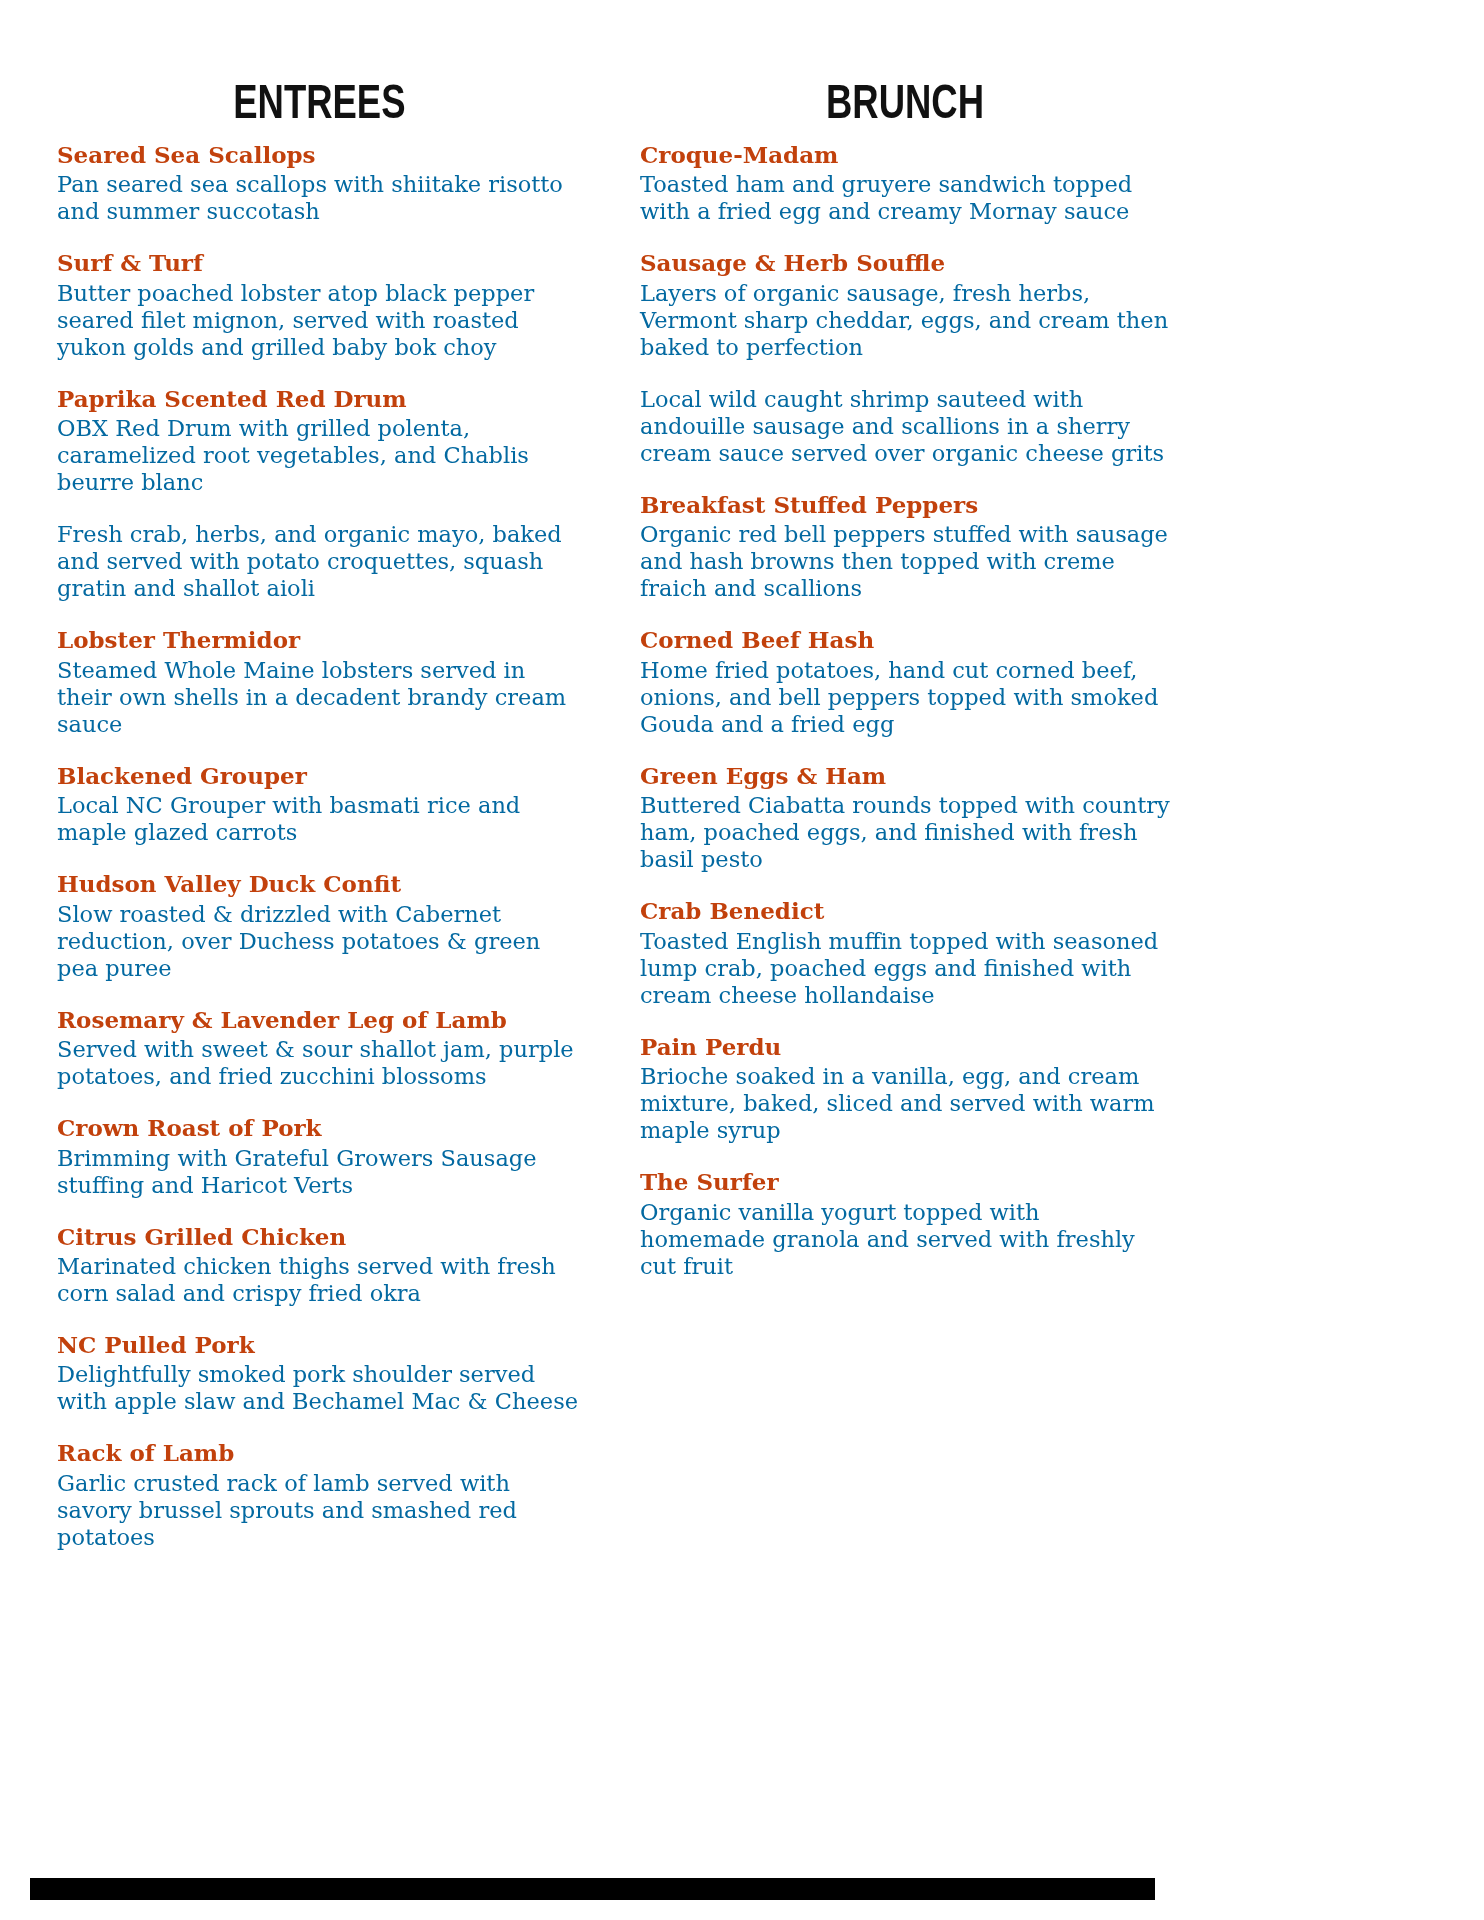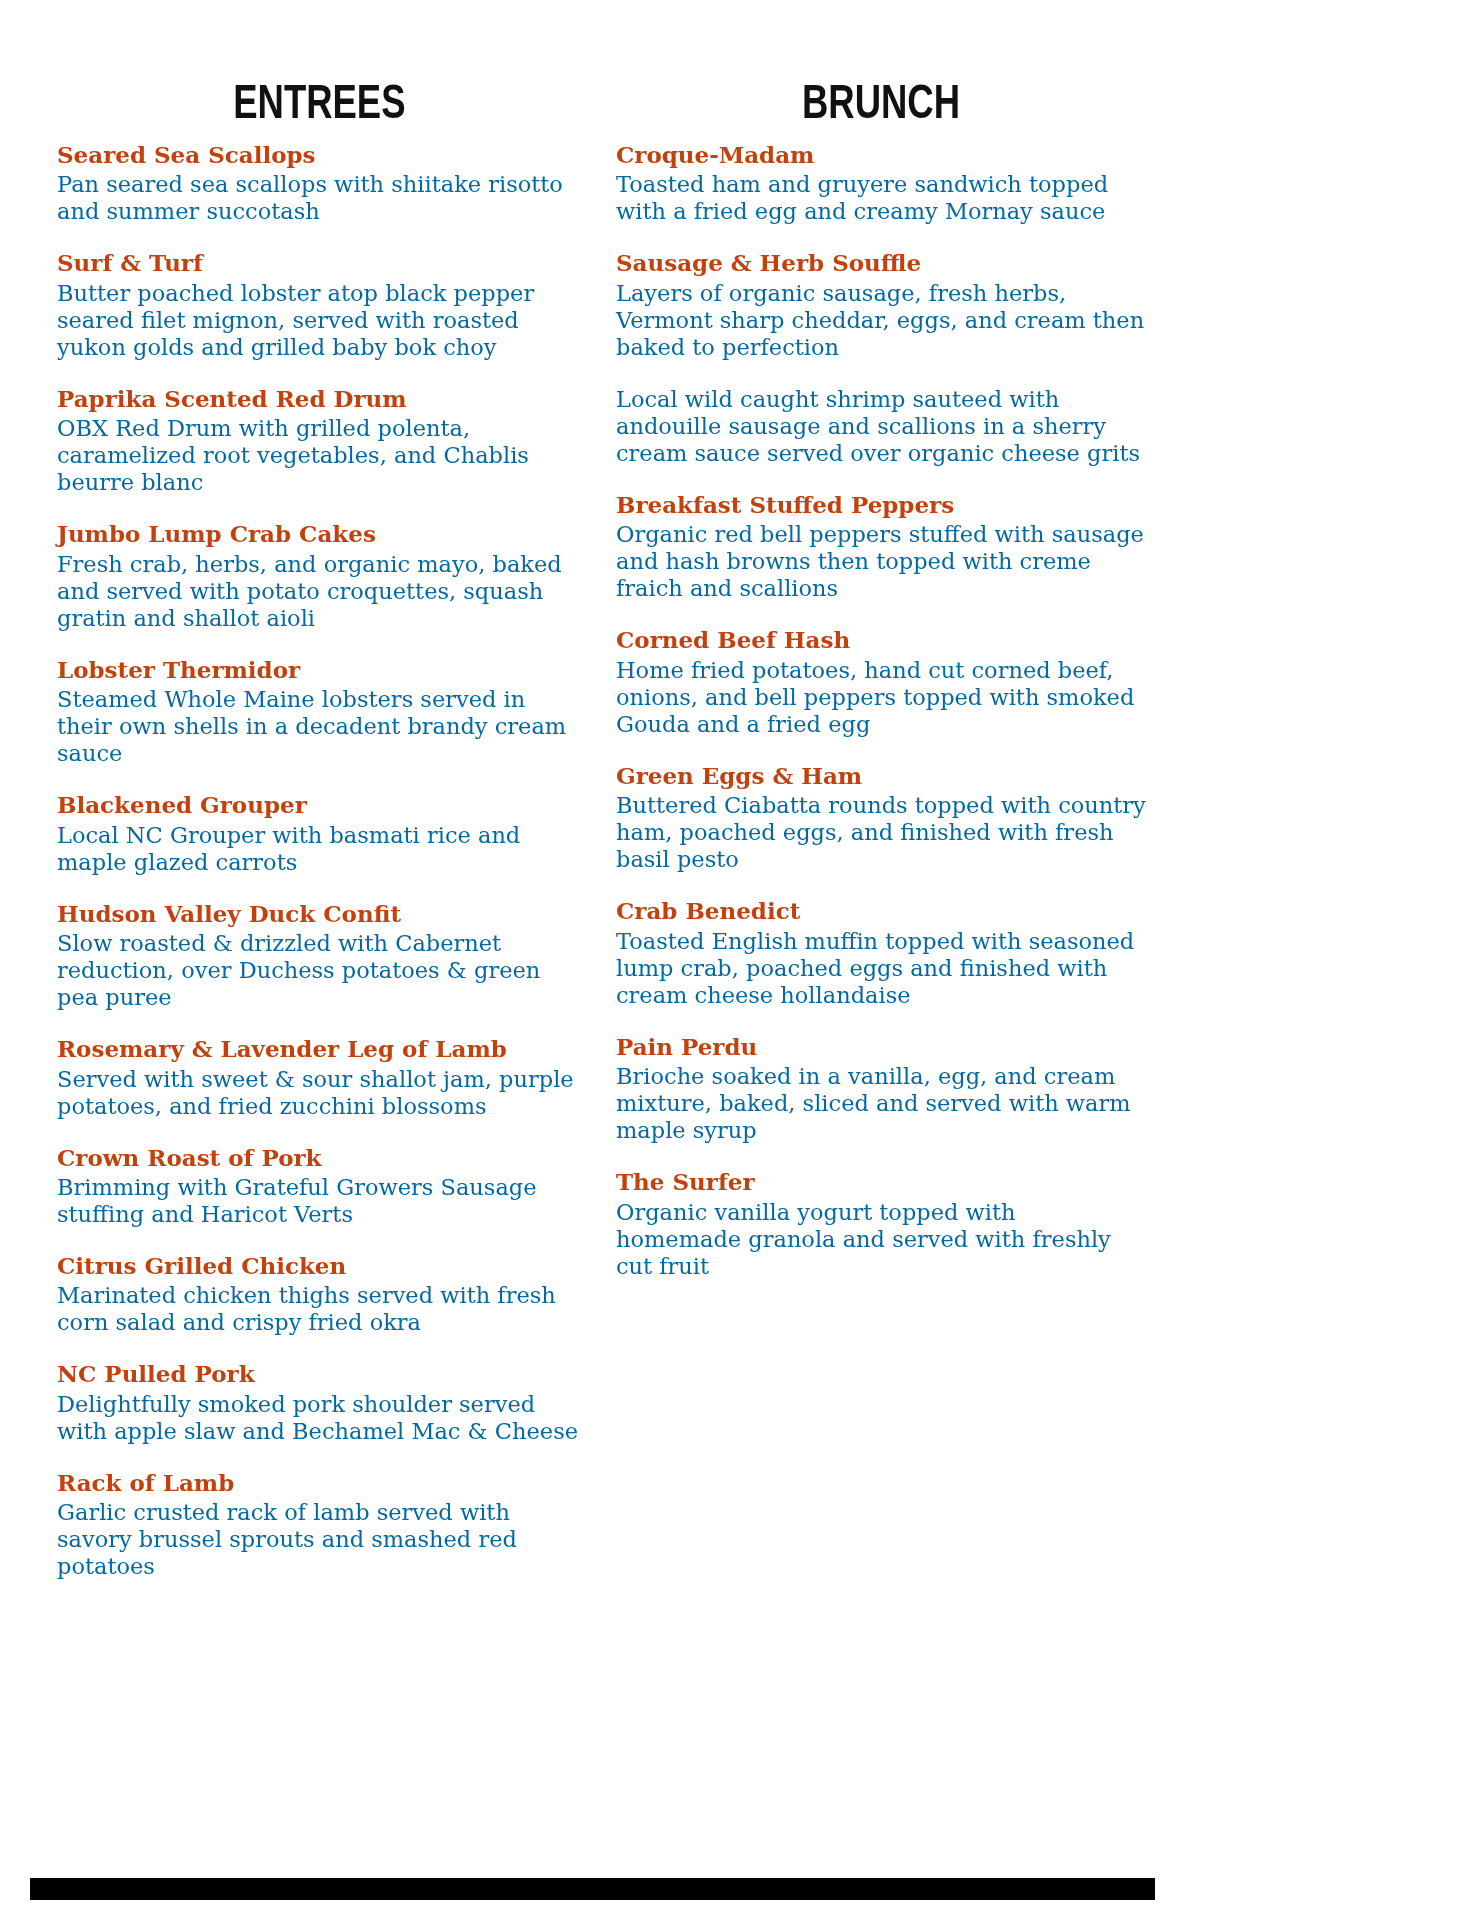--- a/index.html
+++ b/index.html
@@ -12,21 +12,21 @@
     width: 1484px;
     height: 1920px;
     background: #ffffff;
     font-family: "DejaVu Serif", serif;
     color: #1c1c1c;
     overflow: hidden;
   }
   .columns {
     display: flex;
     padding: 78px 0 0 57px;
-    gap: 34px;
+    gap: 58px;
   }
   .col {
     display: block;
   }
   .col-left  { width: 525px; }
   .col-right { width: 530px; }
   .section-title {
     margin: 0 0 16px 0;
     text-align: center;
     font-family: "Liberation Sans", sans-serif;
@@ -79,21 +79,20 @@
           </div>
           <div class="menu-item">
             <div class="item-name">Surf &amp; Turf</div>
             <div class="item-desc">Butter poached lobster atop black pepper seared filet mignon, served with roasted yukon golds and grilled baby bok choy</div>
           </div>
           <div class="menu-item">
             <div class="item-name">Paprika Scented Red Drum</div>
             <div class="item-desc">OBX Red Drum with grilled polenta, caramelized root vegetables, and Chablis beurre blanc</div>
           </div>
           <div class="menu-item">
-            <div class="item-name">Jumbo Lump Crab Cakes</div>
             <div class="item-desc">Fresh crab, herbs, and organic mayo, baked and served with potato croquettes, squash gratin and shallot aioli</div>
           </div>
           <div class="menu-item">
             <div class="item-name">Lobster Thermidor</div>
             <div class="item-desc">Steamed Whole Maine lobsters served in their own shells in a decadent brandy cream sauce</div>
           </div>
           <div class="menu-item">
             <div class="item-name">Blackened Grouper</div>
             <div class="item-desc">Local NC Grouper with basmati rice and maple glazed carrots</div>
           </div>

